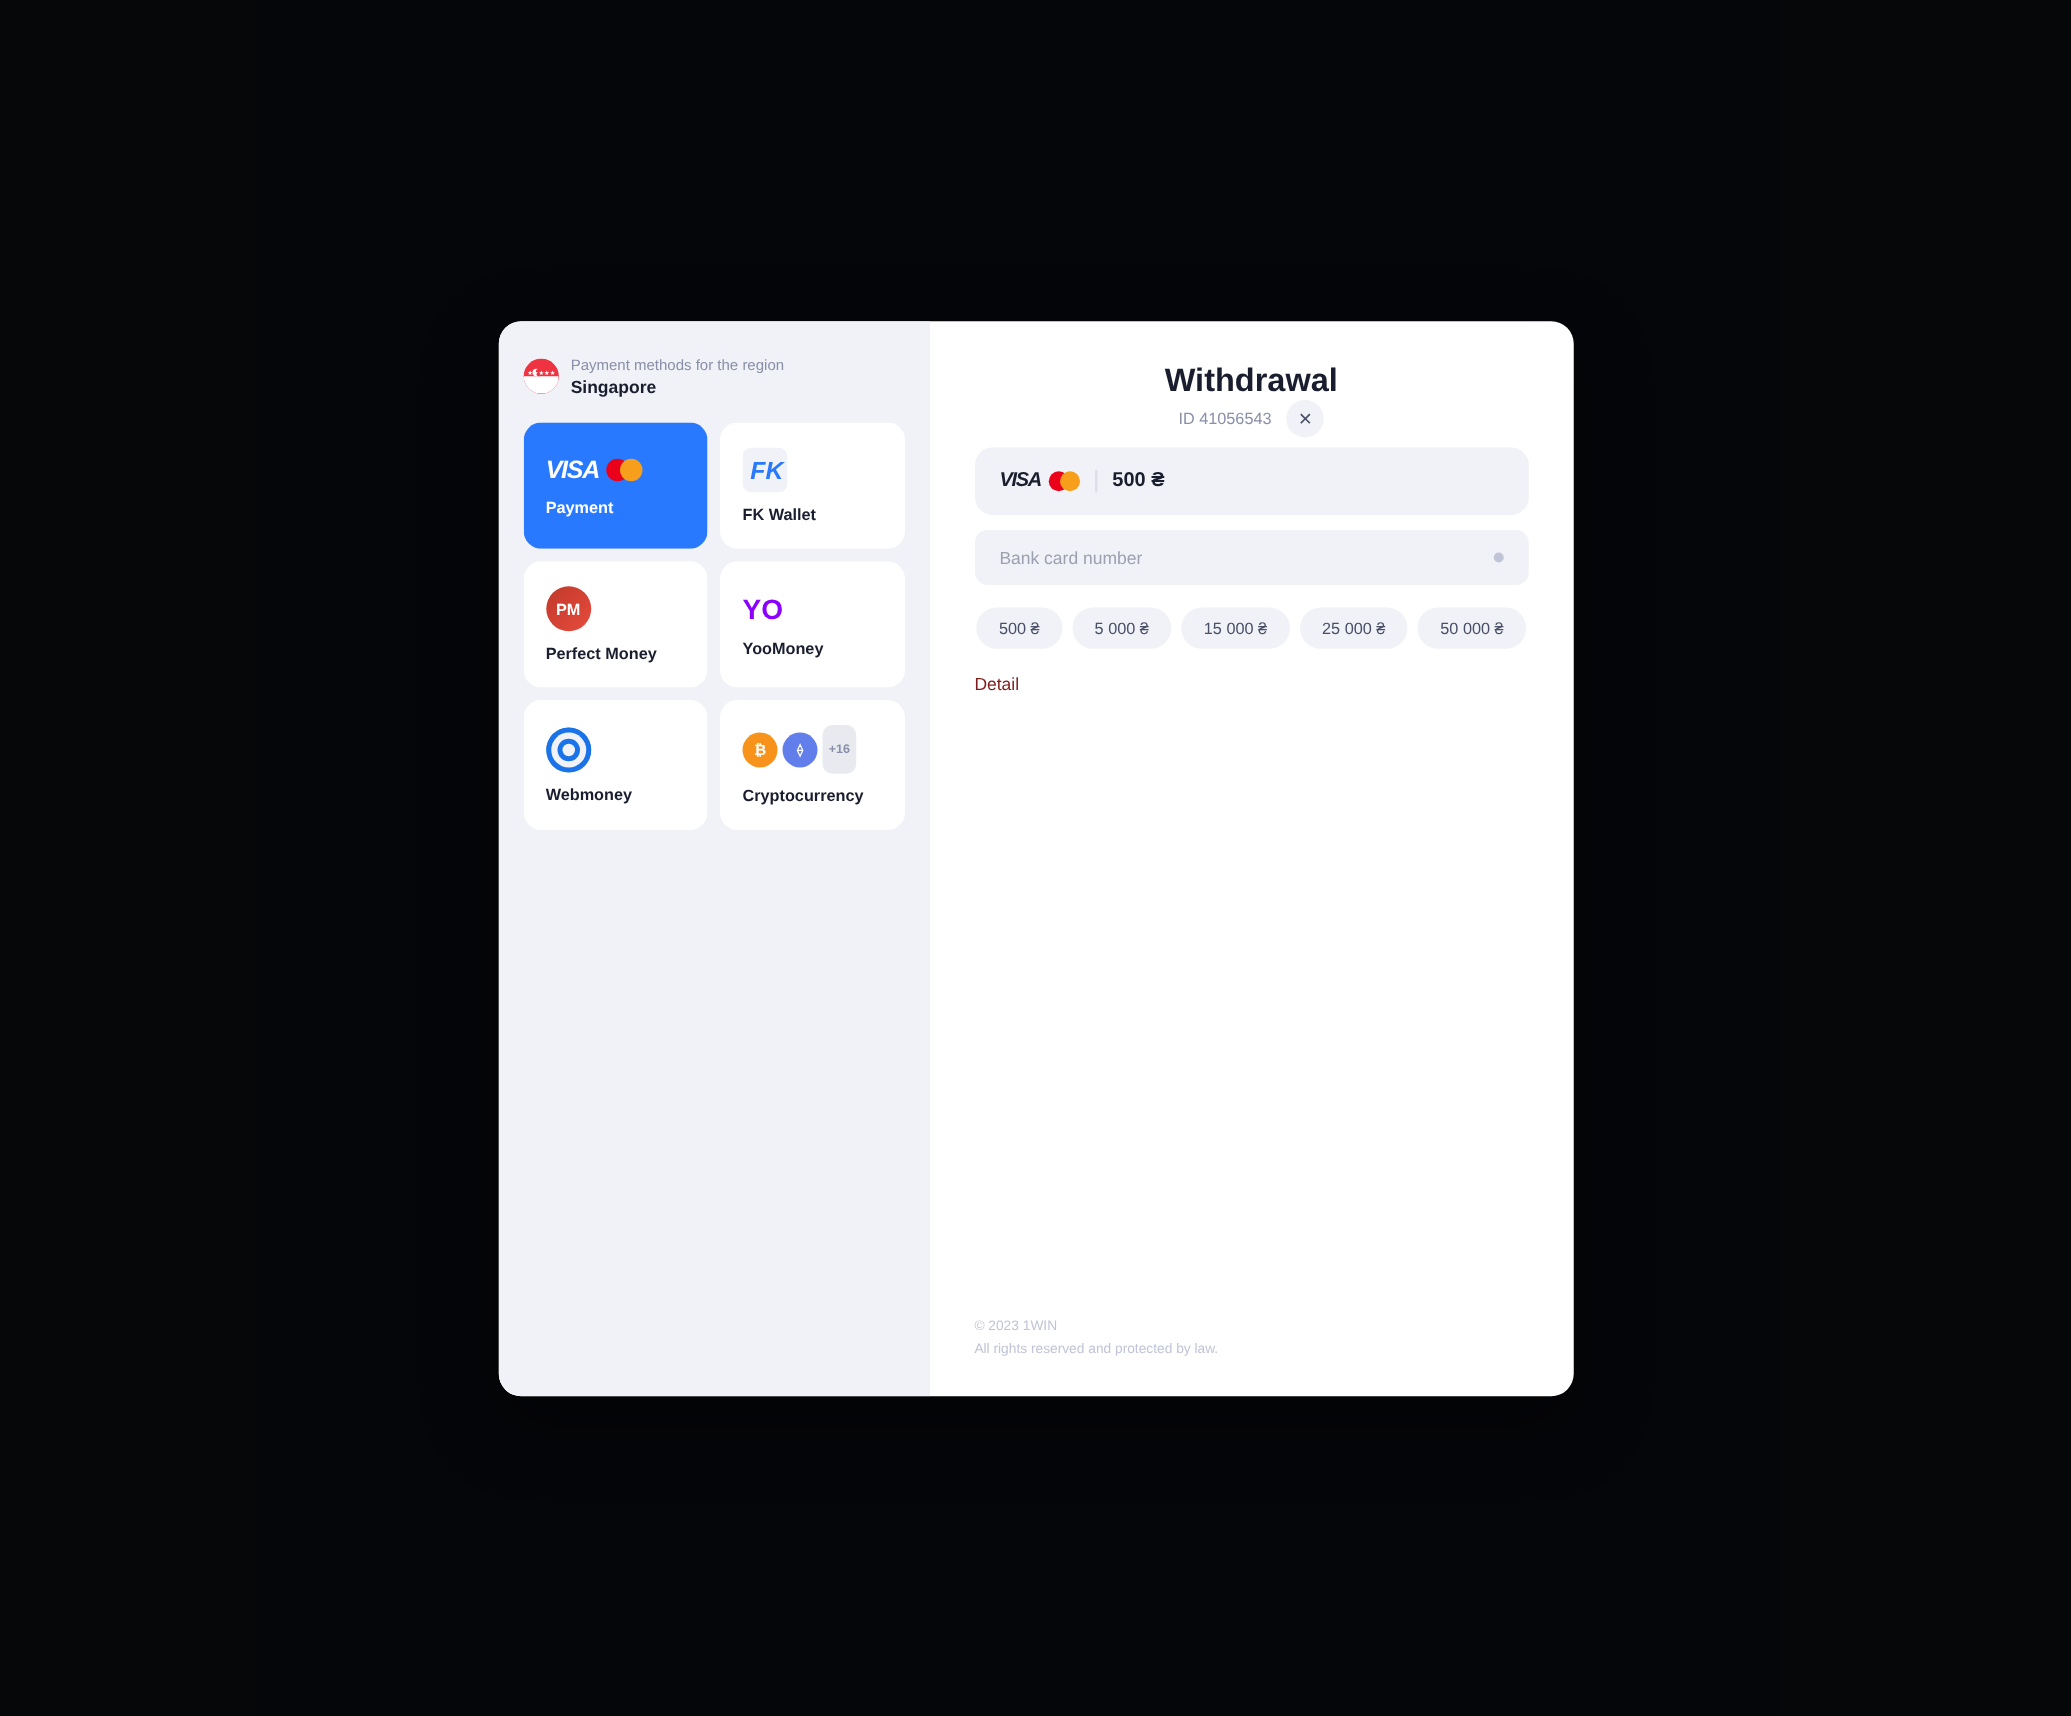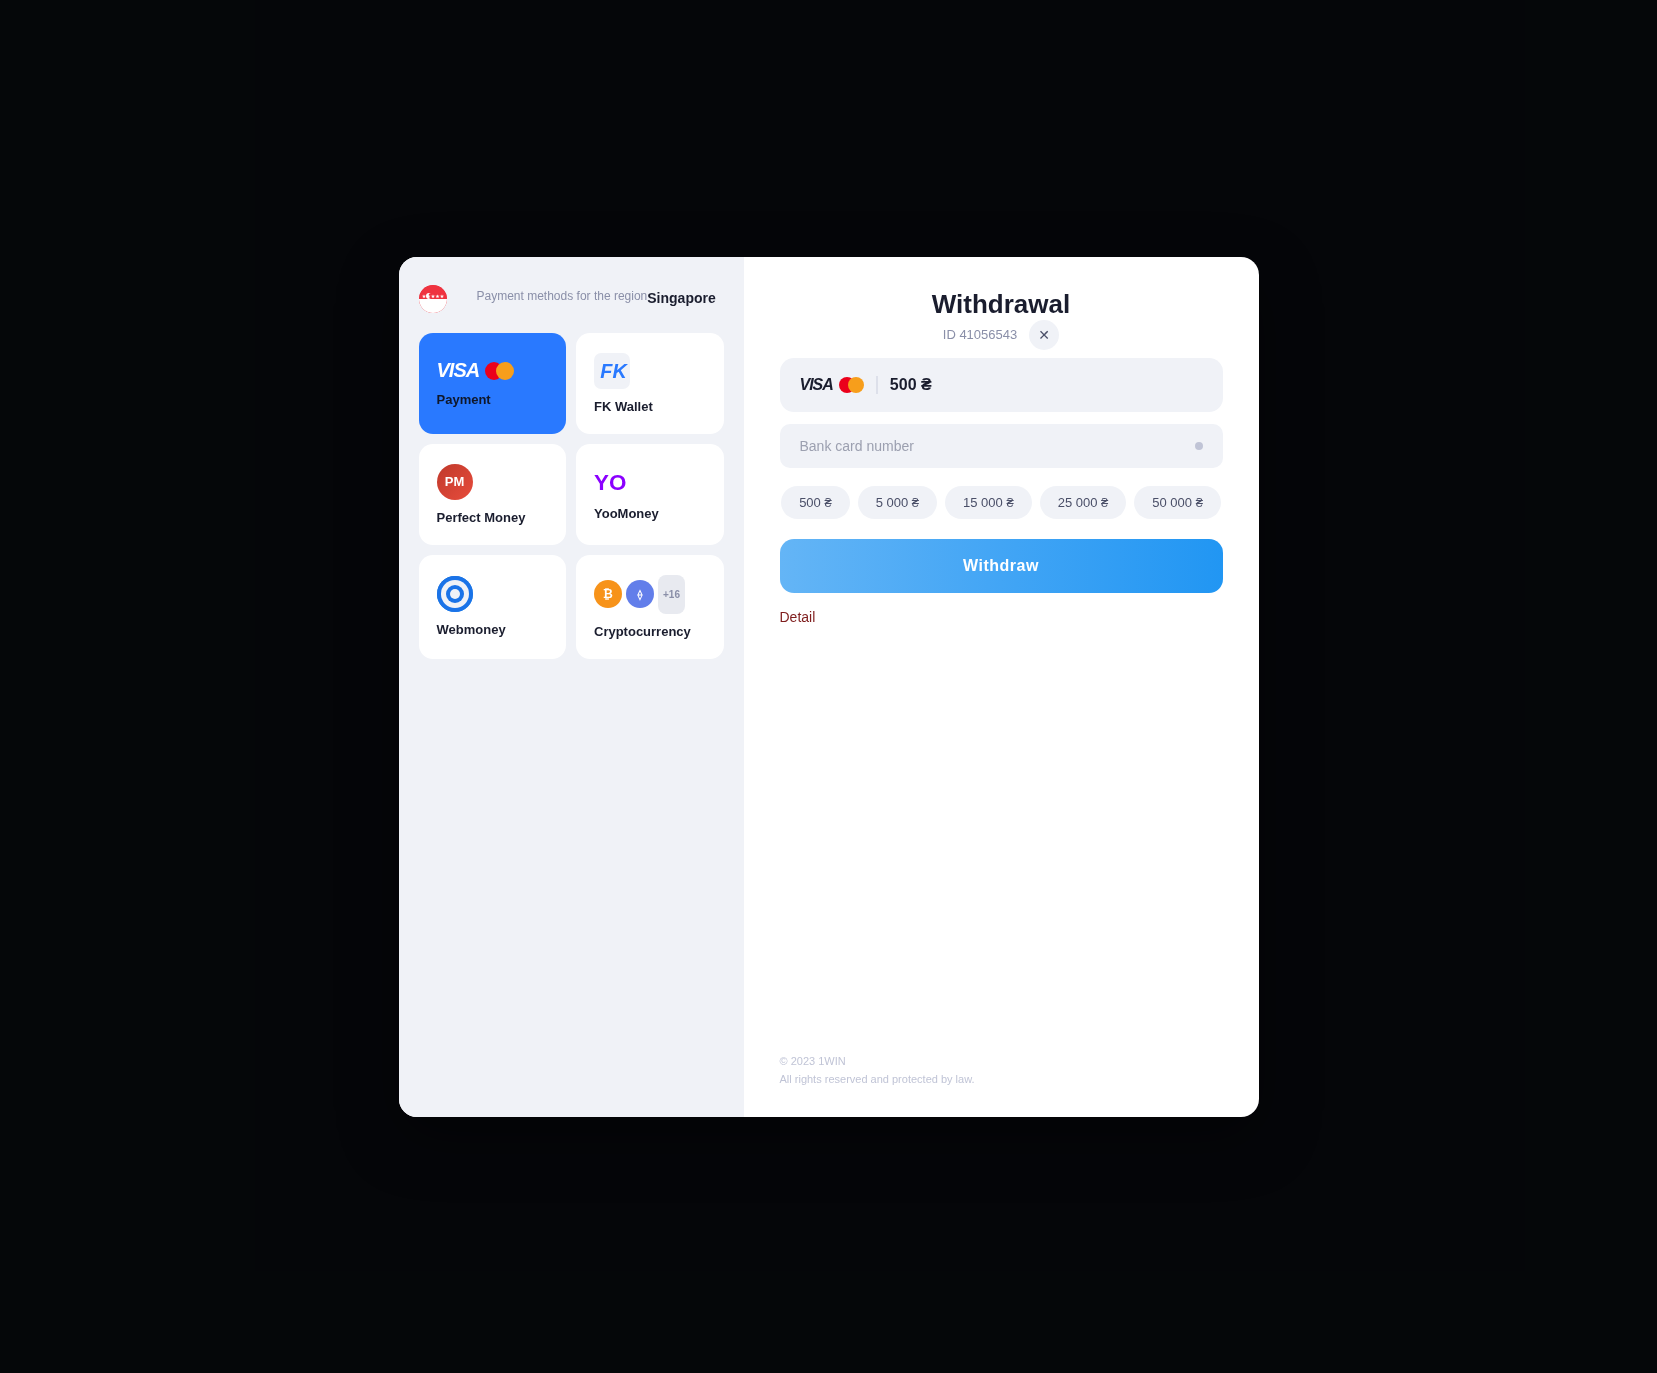--- a/index.html
+++ b/index.html
@@ -66,22 +66,21 @@
       overflow: hidden;
     }
 
     .region-flag svg {
       width: 28px;
       height: 28px;
     }
 
     .region-text {
       display: flex;
-      flex-direction: row;
-      margin-left: 20px;
+      flex-direction: column;
     }
 
     .region-label {
       font-size: 12px;
       color: #8a8fa8;
       line-height: 1.3;
     }
 
     .region-name {
       font-size: 14px;
@@ -143,21 +142,21 @@
       color: #fff;
     }
 
     .payment-card-label {
       font-size: 13px;
       font-weight: 600;
       color: #1a1d2e;
     }
 
     .payment-card.selected .payment-card-label {
-      color: #0f172a;
+      color: #ffffff;
     }
 
     
     .visa-logo {
       display: flex;
       align-items: center;
       gap: 6px;
     }
 
     .visa-text {
@@ -577,21 +576,20 @@
     </div>
 
     <div class="quick-amounts">
       <button class="amount-btn">500 ₴</button>
       <button class="amount-btn">5 000 ₴</button>
       <button class="amount-btn">15 000 ₴</button>
       <button class="amount-btn">25 000 ₴</button>
       <button class="amount-btn">50 000 ₴</button>
     </div>
 
-    <button class="withdraw-btn">Withdraw</button>
 
     <a class="detail-link">Detail</a>
 
     <div class="footer-text">
       <div>© 2023 1WIN</div>
       <div>All rights reserved and protected by law.</div>
     </div>
 
   </div>
 </div>

